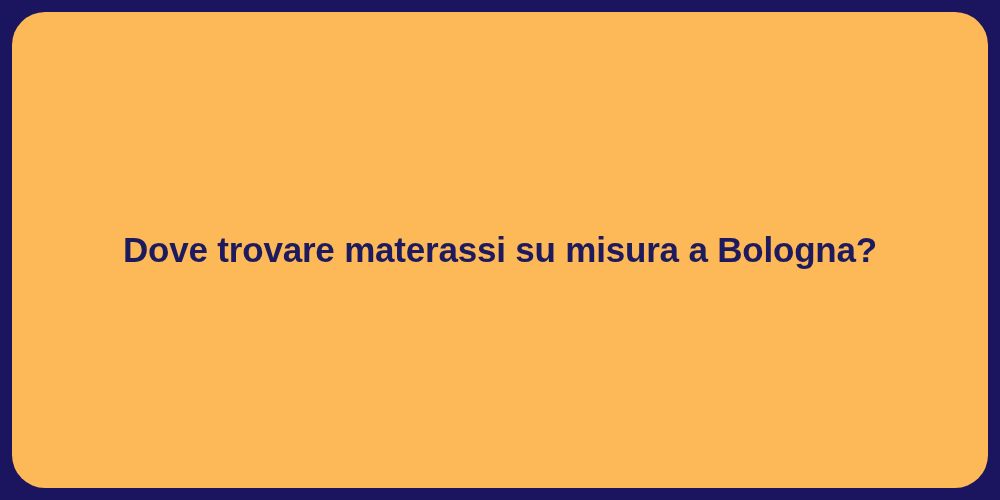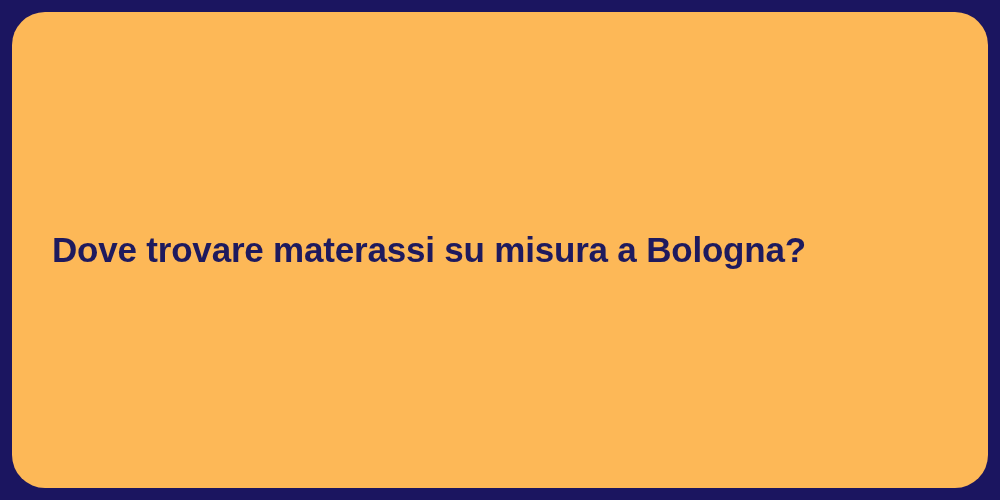--- a/index.html
+++ b/index.html
@@ -35,20 +35,21 @@
     border-radius: 33px;
     display: flex;
     align-items: center;
     justify-content: center;
     overflow: hidden;
   }
 
   .hero-card-inner {
     display: flex;
     align-items: center;
+    justify-content: center;
     width: 100%;
     padding: 0 40px;
     box-sizing: border-box;
   }
 
   .hero-title {
     margin: 0;
     font-family: "Liberation Sans", sans-serif;
     font-size: 35px;
     font-weight: bold;

